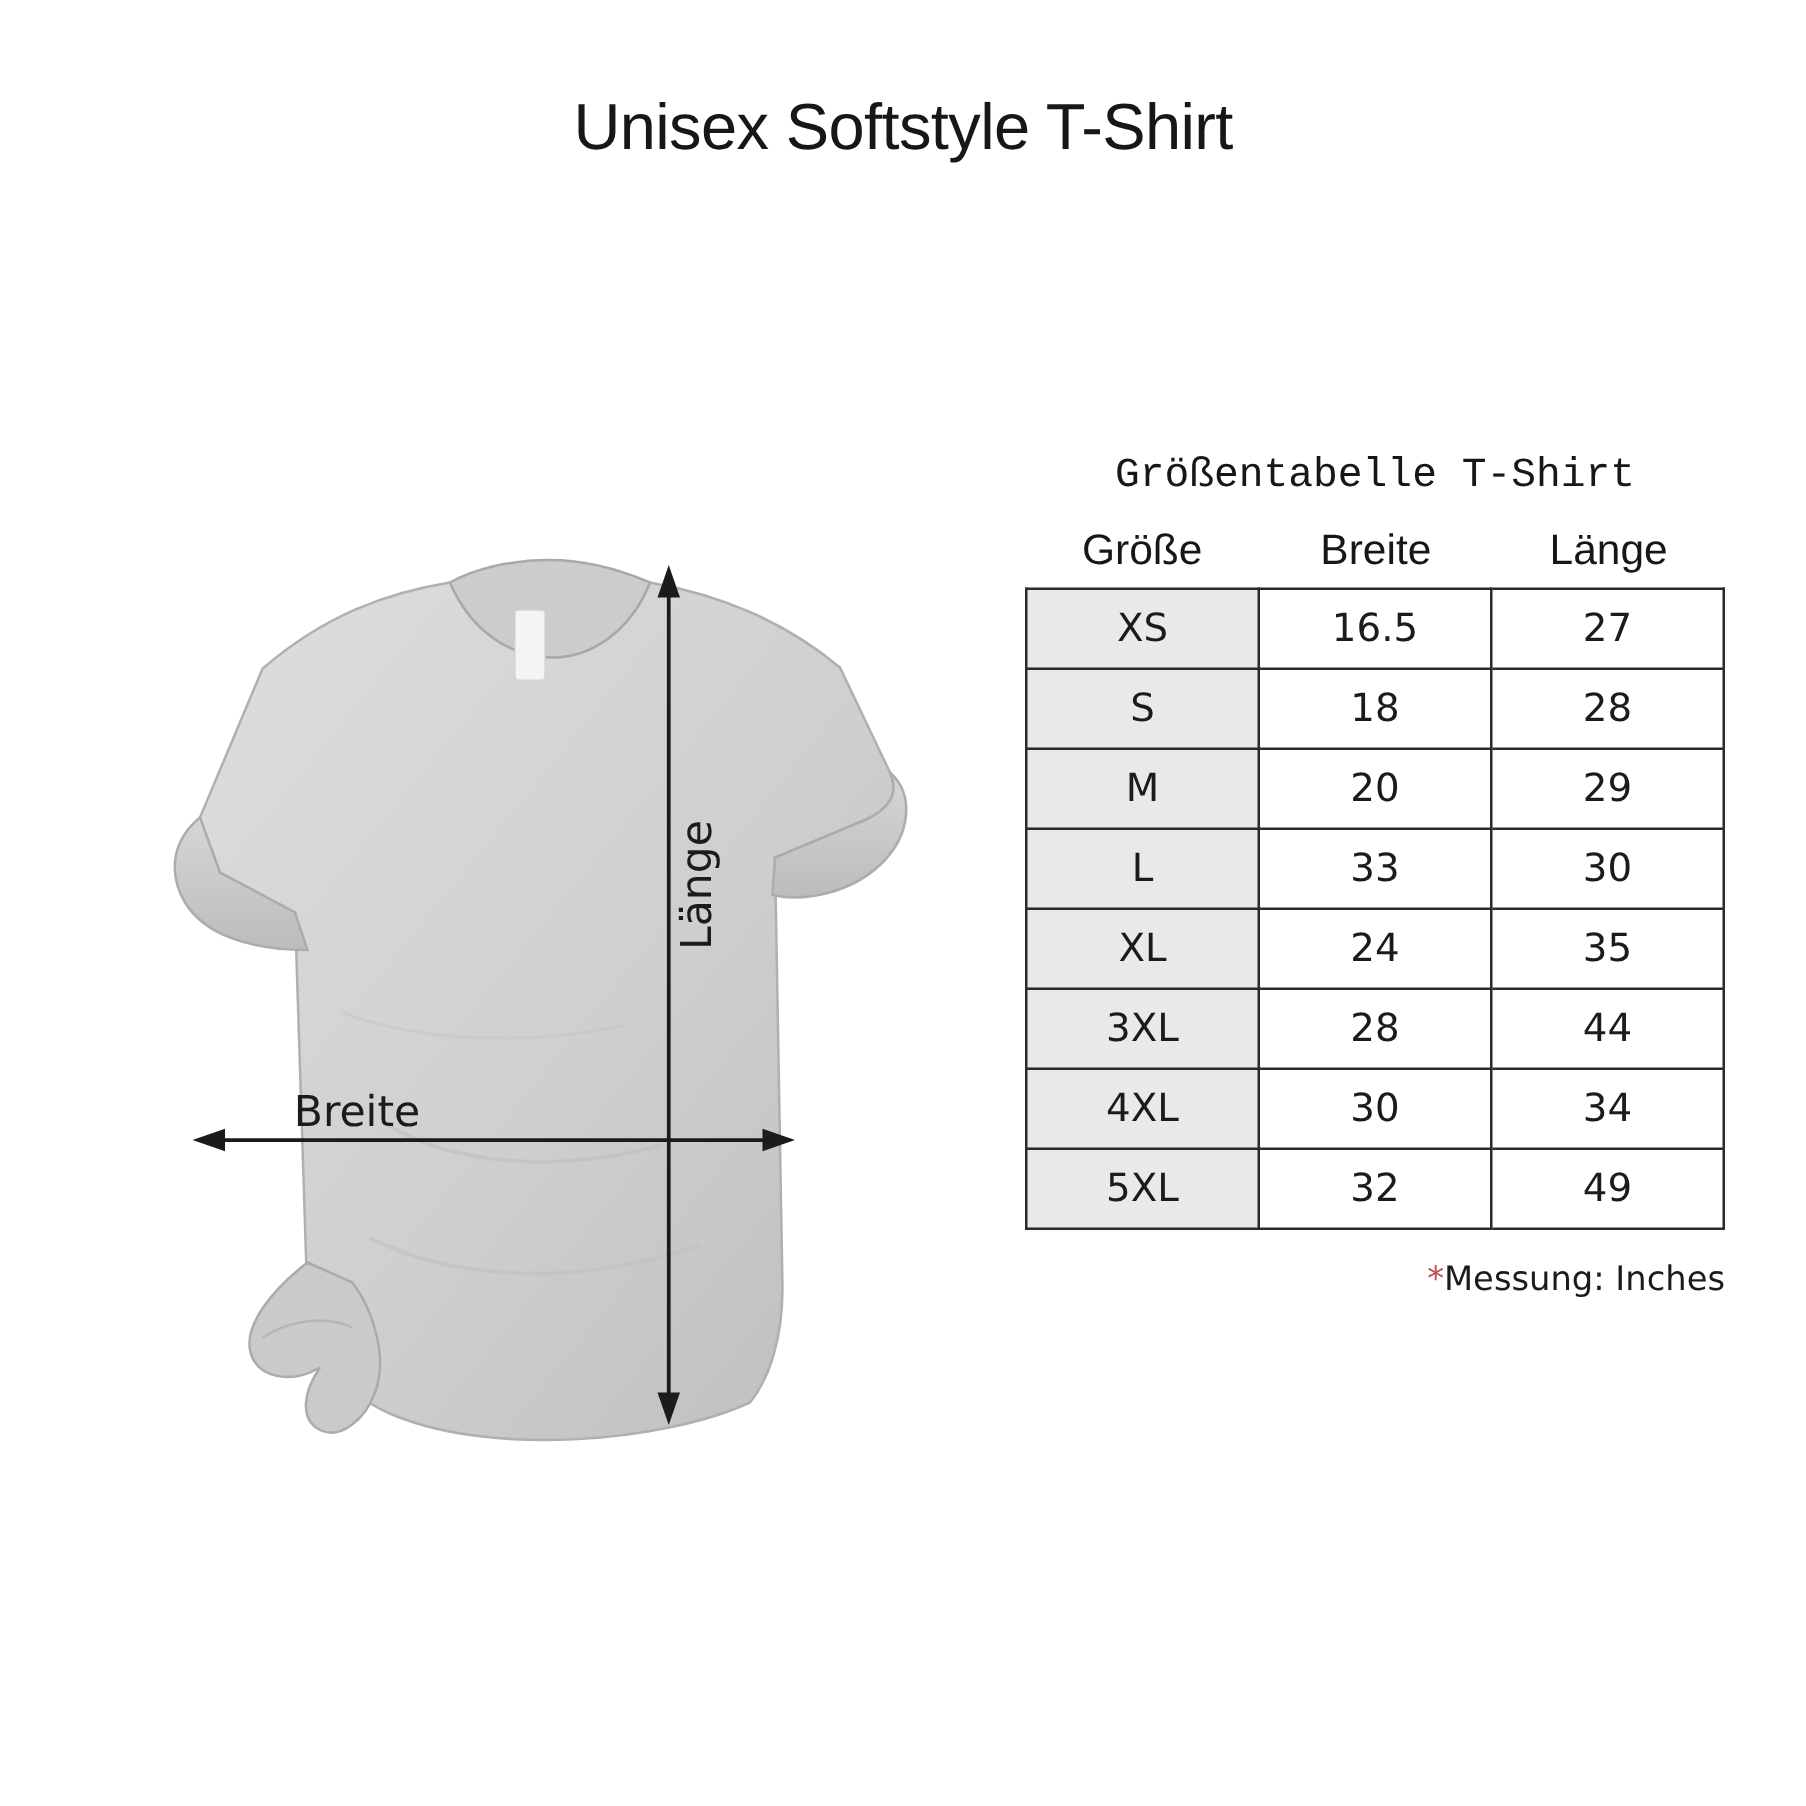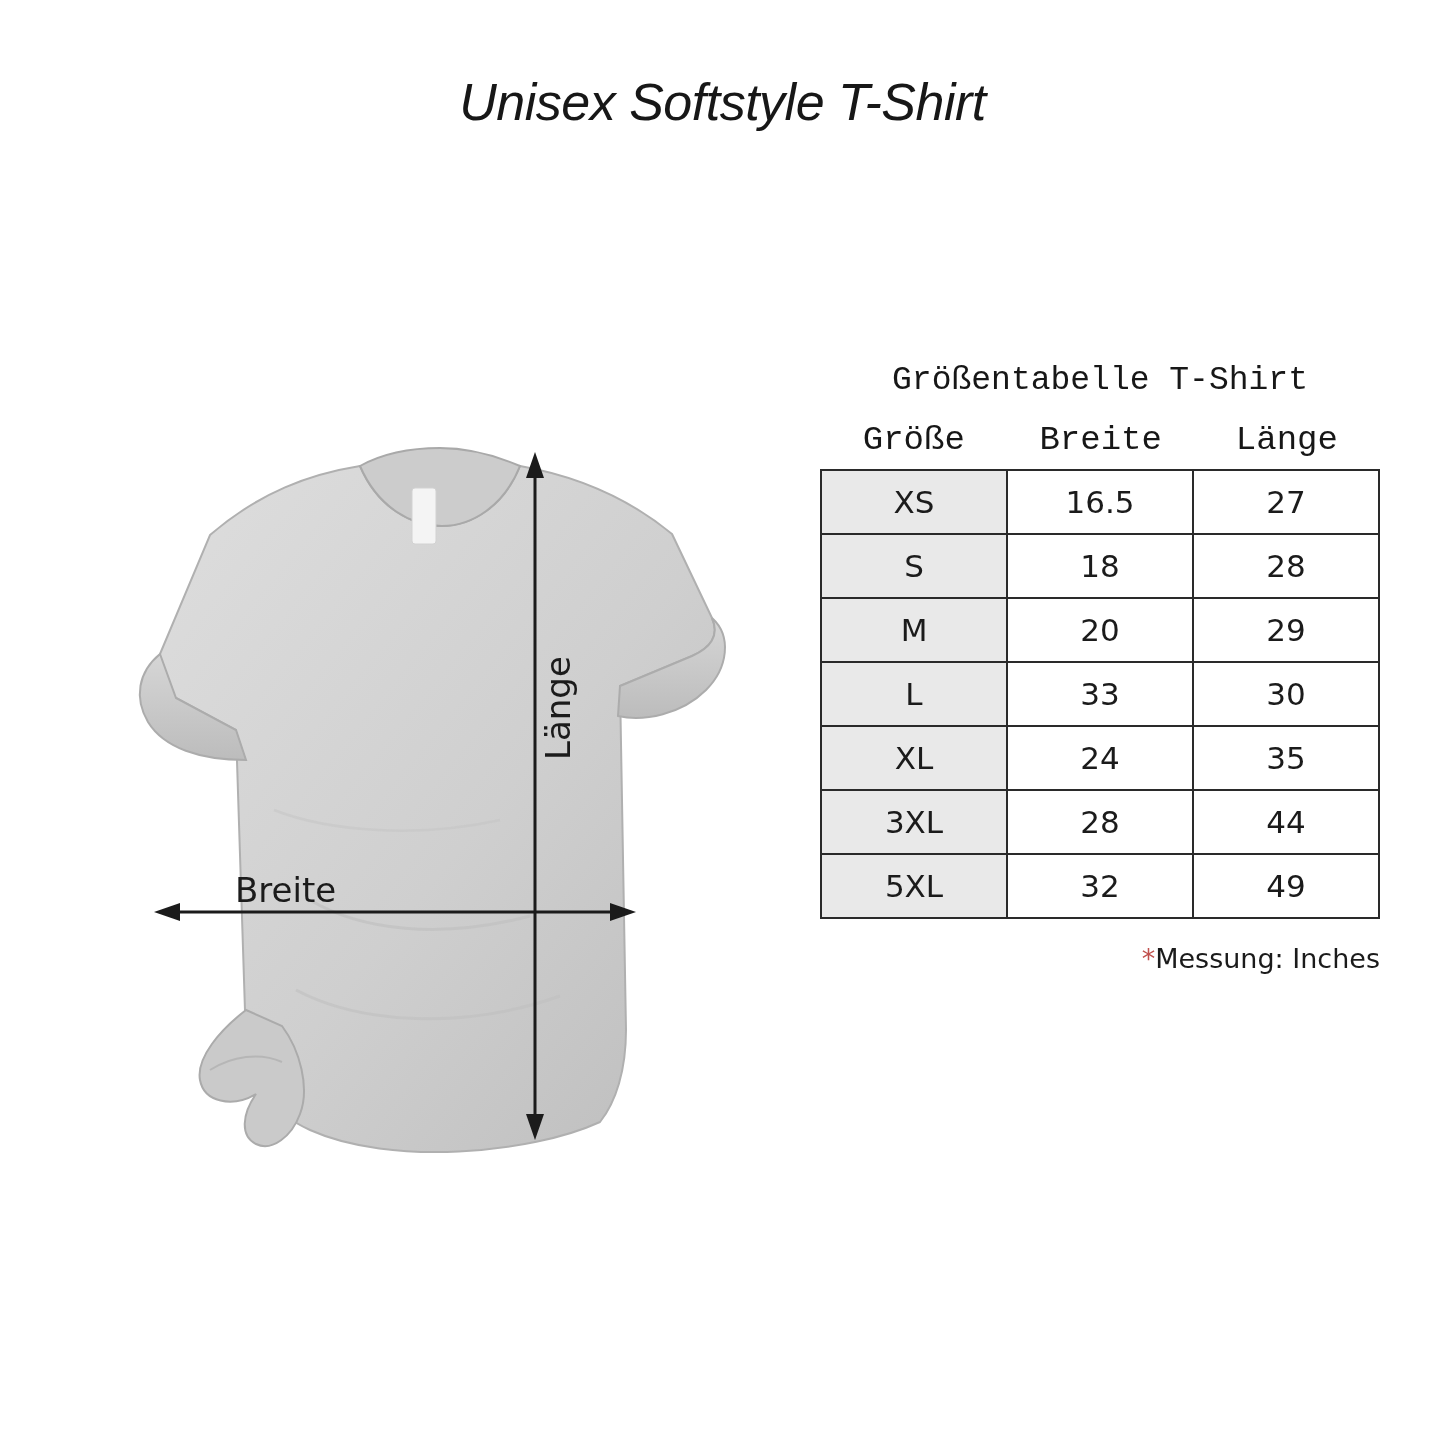--- a/index.html
+++ b/index.html
@@ -20,21 +20,20 @@
   .page-title {
     position: absolute;
     top: 72px;
     left: 0;
     width: 100%;
     text-align: center;
     font-size: 52px;
     font-weight: 400;
     letter-spacing: -0.5px;
     color: #171717;
-    font-style: italic;
   }
 
   
   .shirt-figure {
     position: absolute;
     left: 60px;
     top: 430px;
     width: 680px;
     height: 760px;
   }
@@ -72,21 +71,21 @@
     margin-bottom: 22px;
     font-family: Liberation Mono, monospace;
   }
   .head-row {
     display: flex;
     margin-bottom: 10px;
   }
   .head-row .hcell {
     font-size: 34px;
     text-align: center;
-    font-family: Liberation Mono, monospace;
+    font-family: Liberation Sans, sans-serif;
     color: #171717;
   }
   .hcell.c0 { width: 33.5%; }
   .hcell.c1 { width: 33.25%; }
   .hcell.c2 { width: 33.25%; }
 
   table.sizes {
     border-collapse: collapse;
     width: 100%;
     table-layout: fixed;
@@ -230,20 +229,25 @@
         <td class="size-col">XL</td>
         <td>24</td>
         <td>35</td>
       </tr>
       <tr>
         <td class="size-col">3XL</td>
         <td>28</td>
         <td>44</td>
       </tr>
       <tr>
+        <td class="size-col">4XL</td>
+        <td>30</td>
+        <td>34</td>
+      </tr>
+      <tr>
         <td class="size-col">5XL</td>
         <td>32</td>
         <td>49</td>
       </tr>
     </tbody>
   </table>
 
   <div class="footnote">
     <span class="star">*</span><span>Messung: Inches</span>
   </div>

